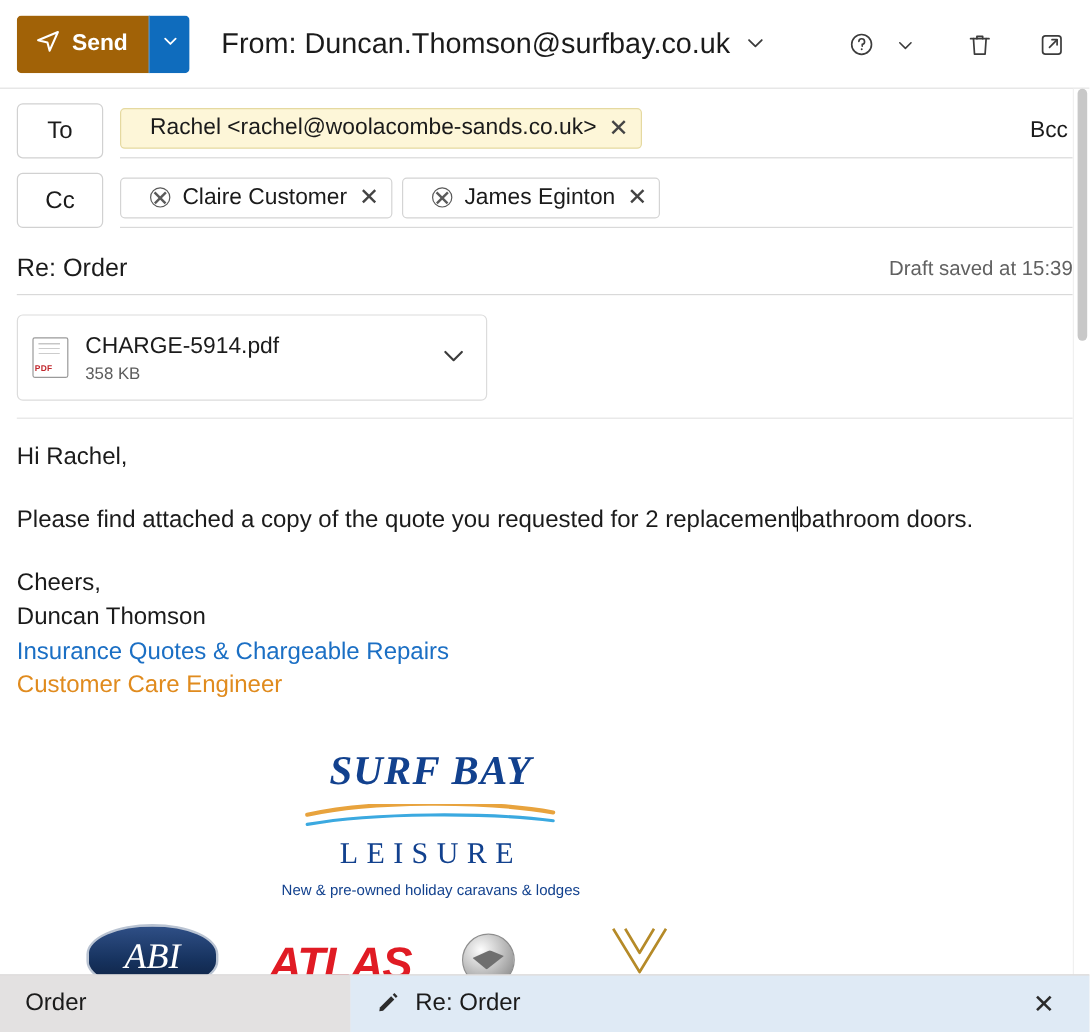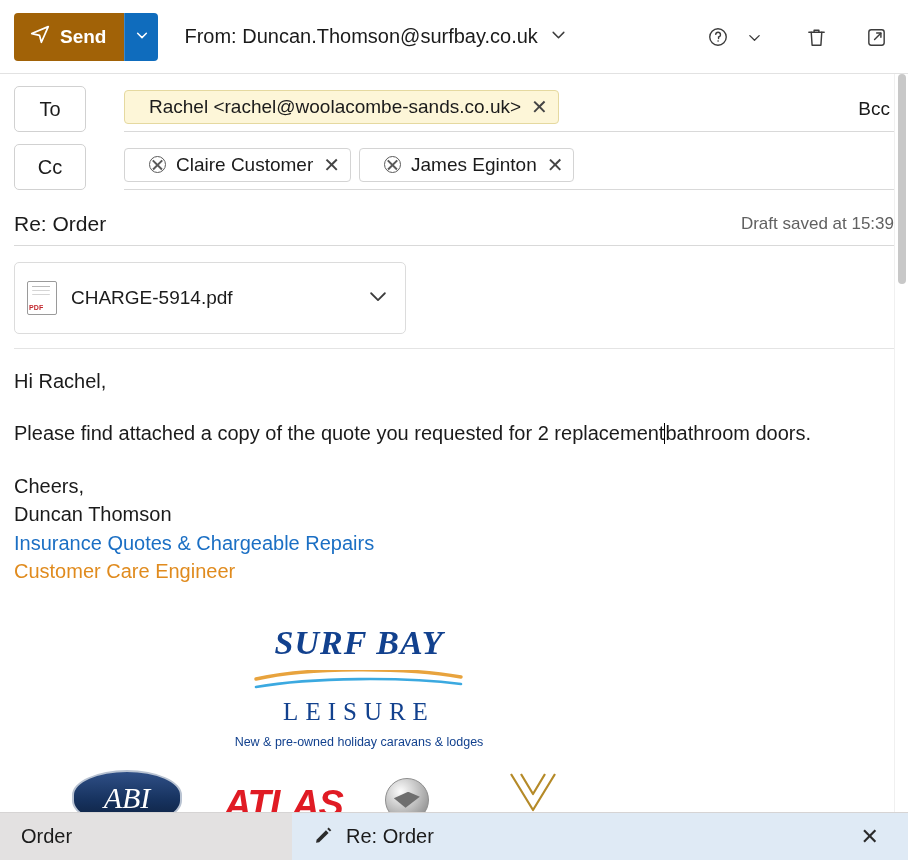--- a/index.html
+++ b/index.html
@@ -51,21 +51,21 @@
     color: #ffffff;
     width: 34px;
     display: flex;
     align-items: center;
     justify-content: center;
     border-left: 1px solid #3b89cc;
     cursor: pointer;
   }
   .from-label {
     margin-left: 26px;
-    font-size: 20px;
+    font-size: 24px;
     color: #1b1b1b;
     display: flex;
     align-items: center;
     gap: 12px;
     cursor: pointer;
   }
   .toolbar-right {
     position: absolute;
     right: 14px;
     top: 0;
@@ -85,21 +85,20 @@
 
   
   .compose {
     padding: 0 14px;
   }
   .rcpt-row {
     display: flex;
     align-items: flex-start;
     padding-top: 12px;
     position: relative;
-    gap: 24px;
   }
   .rcpt-btn {
     width: 72px;
     height: 46px;
     border: 1px solid #d1d1d1;
     border-radius: 5px;
     background: #ffffff;
     font-size: 20px;
     color: #1b1b1b;
     display: flex;
@@ -526,20 +525,21 @@
     </div>
 
     <div class="attach-wrap">
       <div class="attach-card">
         <span class="pdf-icon">
           <span class="pdf-lines"></span>
           <span class="pdf-lbl">PDF</span>
         </span>
         <span class="attach-meta">
           <span class="attach-name">CHARGE-5914.pdf</span>
+          <span class="attach-size" style="display:block">358 KB</span>
         </span>
         <span class="attach-chev">
           <svg width="22" height="22" viewBox="0 0 16 16" fill="none" stroke="#3c3c3c" stroke-width="1.3" stroke-linecap="round" stroke-linejoin="round">
             <path d="M3 6 L8 11 L13 6"></path>
           </svg>
         </span>
       </div>
     </div>
 
     <div class="body-area">

